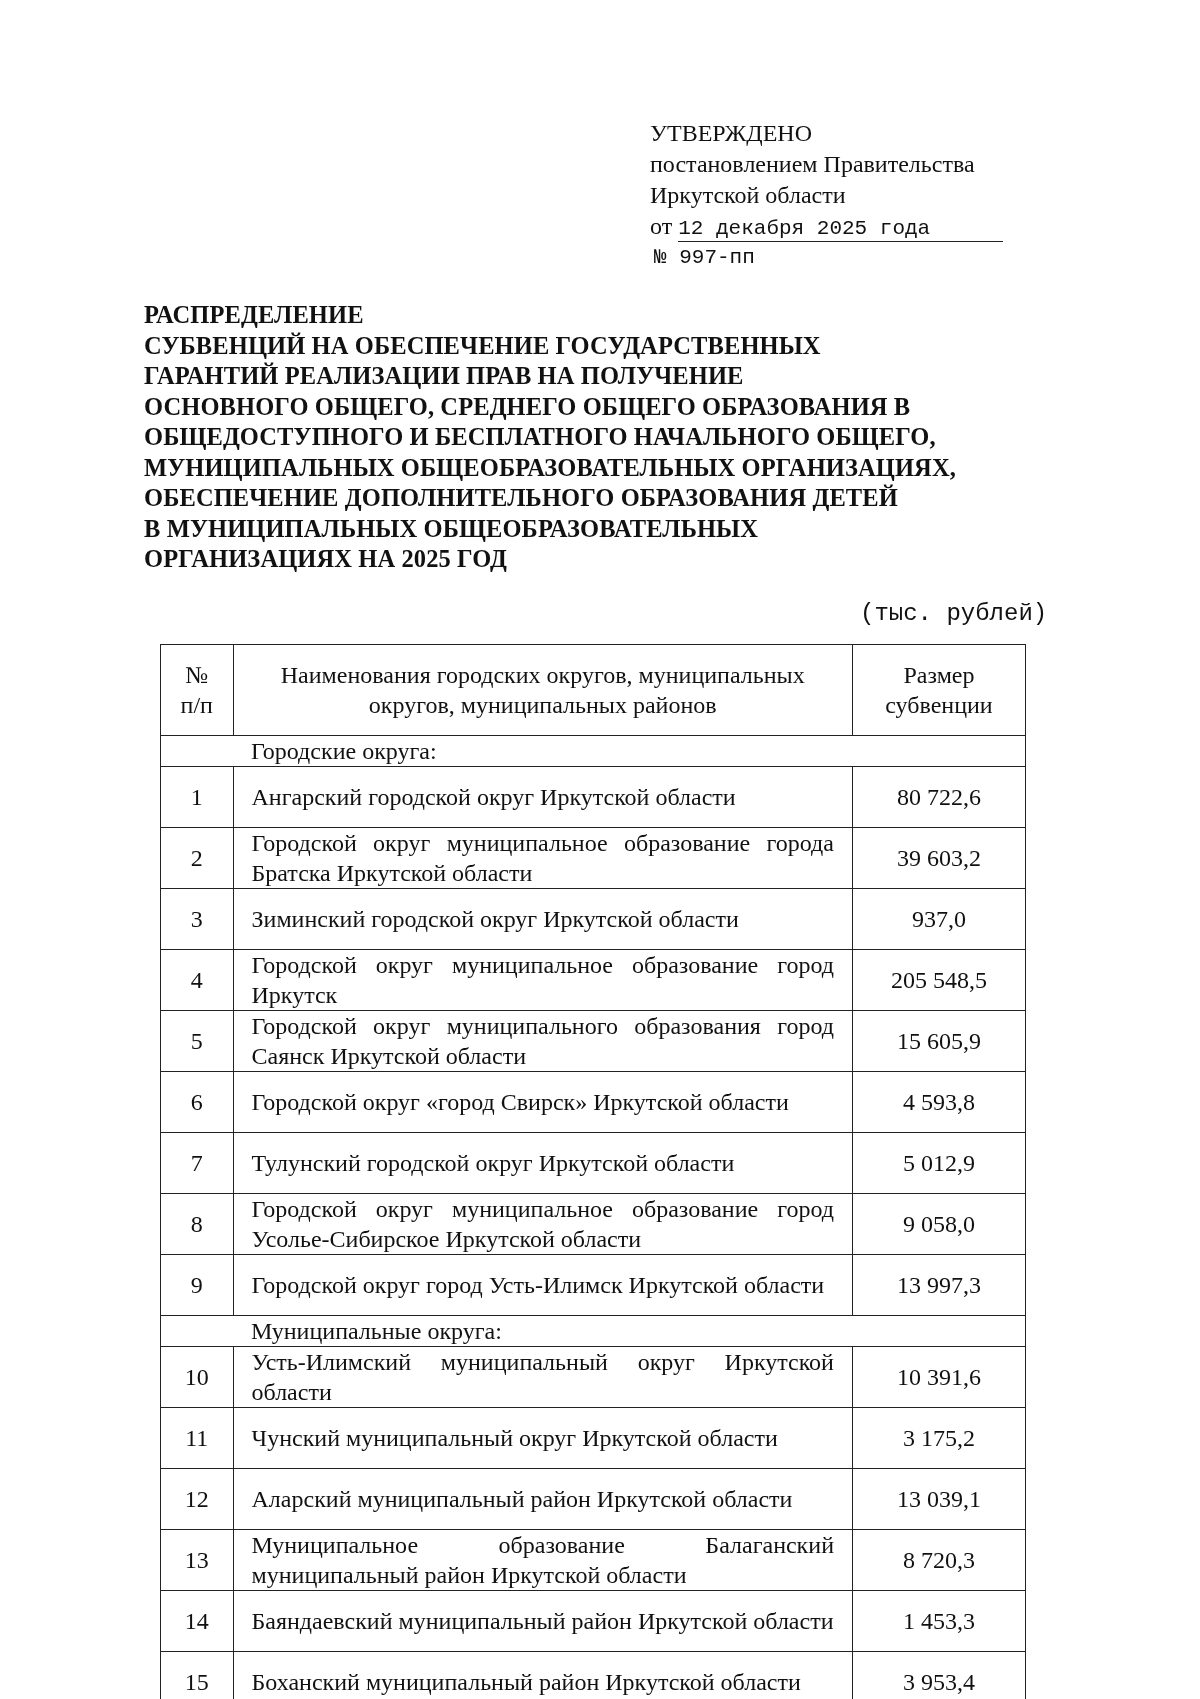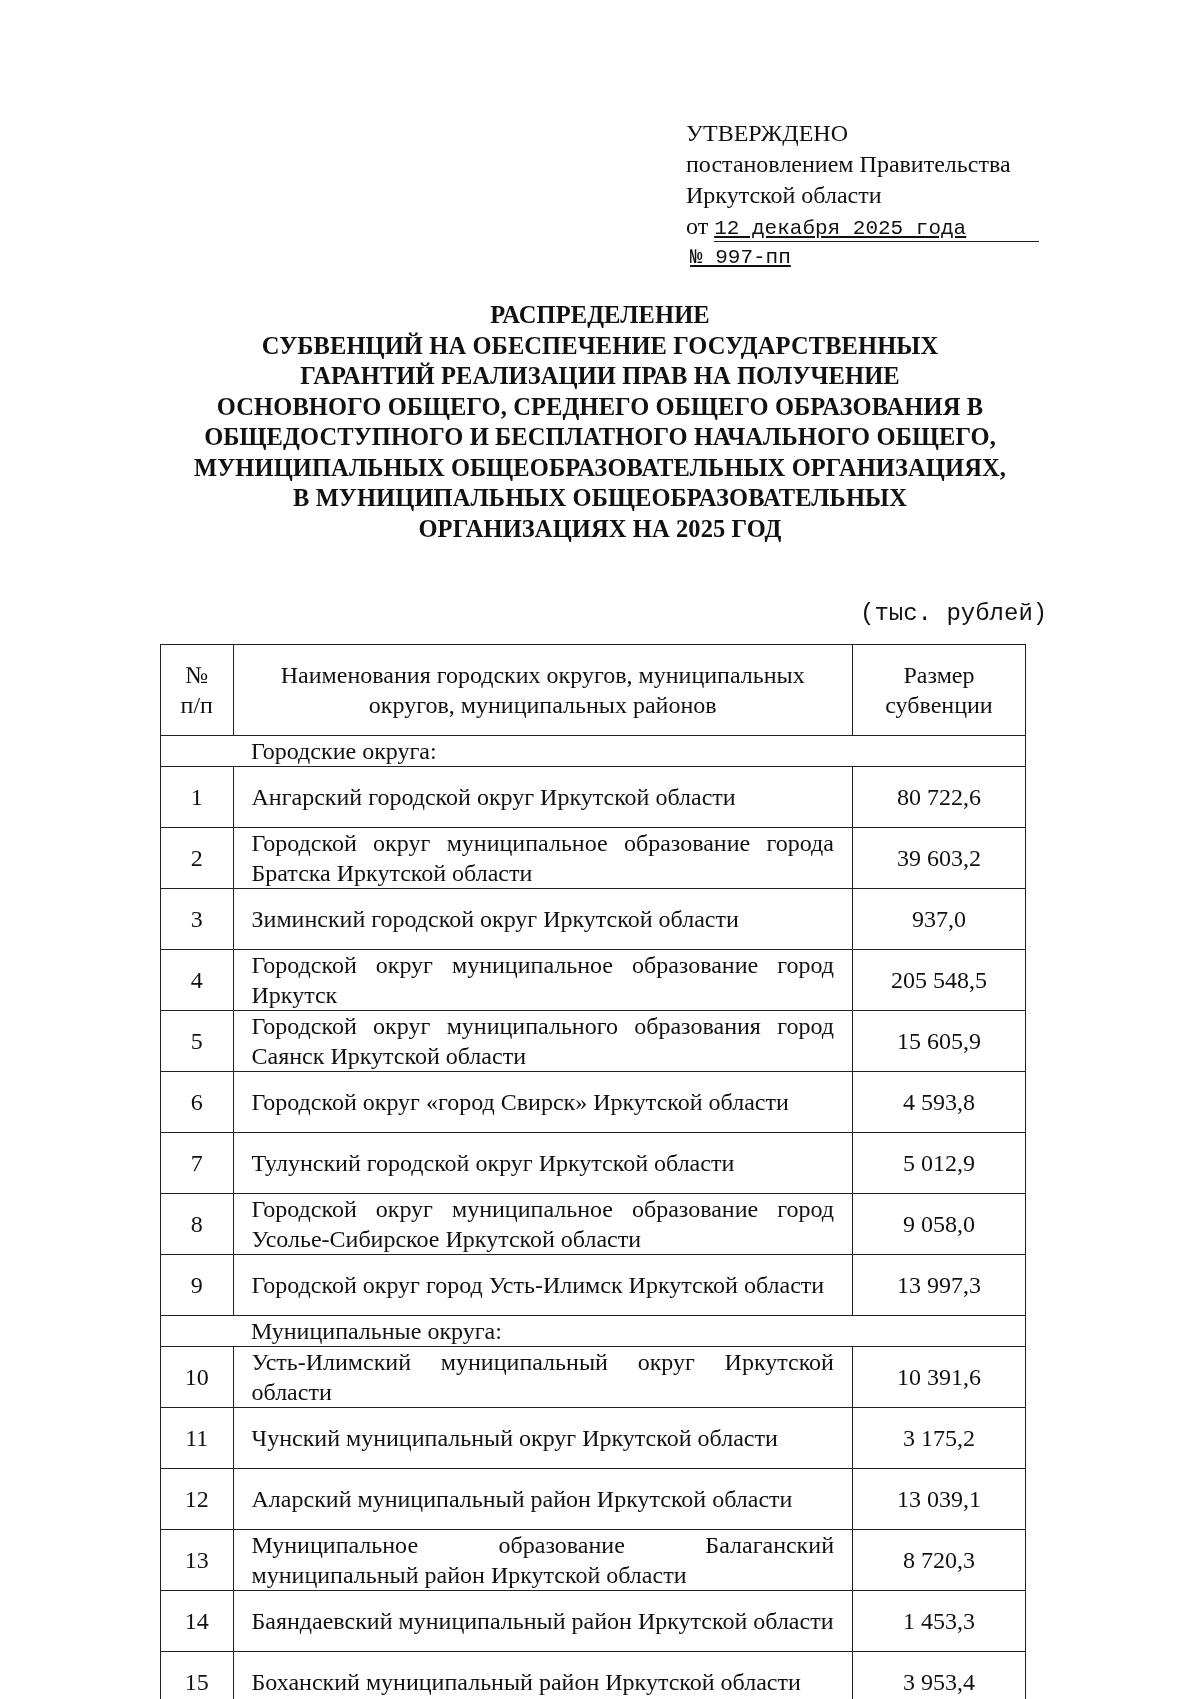--- a/index.html
+++ b/index.html
@@ -1,21 +1,21 @@
 <!DOCTYPE html>
 <html><head>
 <meta charset="utf-8">
 <style>
   html, body { margin: 0; padding: 0; background: #ffffff; }
   body { width: 1200px; height: 1699px; position: relative; overflow: hidden; color: #111; font-family: "Liberation Serif", "DejaVu Serif", serif; }
-  .approval { position: absolute; left: 686px; top: 118px; font-size: 24px; line-height: 31px; }
-  .approval .mono { font-family: "Liberation Mono", "DejaVu Sans Mono", monospace; font-size: 21px; text-decoration: underline; }
+  .approval { position: absolute; left: 650px; top: 118px; font-size: 24px; line-height: 31px; }
+  .approval .mono { font-family: "Liberation Mono", "DejaVu Sans Mono", monospace; font-size: 21px; }
   .approval .date-line { display: inline-block; border-bottom: 1px solid #222; width: 325px; line-height: 24px; }
   .approval .num { padding-left: 4px; }
-  .title { position: absolute; left: 150px; width: 900px; top: 300px; text-align: center; font-weight: bold; font-size: 24.5px; line-height: 30.5px; letter-spacing: 0.1px; }
+  .title { position: absolute; left: 144px; width: 900px; top: 300px; text-align: left; font-weight: bold; font-size: 24.5px; line-height: 30.5px; letter-spacing: 0.1px; }
   .units { position: absolute; left: 860px; top: 600px; font-size: 24px; font-family: Liberation Mono, monospace; }
   table.grid { position: absolute; left: 160px; top: 644px; width: 866px; border-collapse: collapse; font-size: 24px; }
   table.grid td, table.grid th { border: 1.5px solid #222; padding: 0 18px; vertical-align: middle; line-height: 30px; font-weight: normal; }
   .c-num { width: 44px; text-align: center; padding: 15px !important; }
   .c-name { width: 640px; text-align: justify; text-align-last: left; }
   .c-val { width: 140px; text-align: center; }
   th.c-name { text-align: center; text-align-last: center; }
   tr.section td { border-top: 1.5px solid #222; }
   tr.section td.blank-num { border-right: none; }
   tr.section td.section-label { border-left: none; text-align: left; }
@@ -34,20 +34,21 @@
   <div class="mono num">№ 997-пп</div>
 </div>
 
 <div class="title">
   <div>РАСПРЕДЕЛЕНИЕ</div>
   <div>СУБВЕНЦИЙ НА ОБЕСПЕЧЕНИЕ ГОСУДАРСТВЕННЫХ</div>
   <div>ГАРАНТИЙ РЕАЛИЗАЦИИ ПРАВ НА ПОЛУЧЕНИЕ</div>
   <div>ОСНОВНОГО ОБЩЕГО, СРЕДНЕГО ОБЩЕГО ОБРАЗОВАНИЯ В</div>
   <div>ОБЩЕДОСТУПНОГО И БЕСПЛАТНОГО НАЧАЛЬНОГО ОБЩЕГО,</div>
   <div>МУНИЦИПАЛЬНЫХ ОБЩЕОБРАЗОВАТЕЛЬНЫХ ОРГАНИЗАЦИЯХ,</div>
+  <div>ОБЕСПЕЧЕНИЕ ДОПОЛНИТЕЛЬНОГО ОБРАЗОВАНИЯ ДЕТЕЙ</div>
   <div>В МУНИЦИПАЛЬНЫХ ОБЩЕОБРАЗОВАТЕЛЬНЫХ</div>
   <div>ОРГАНИЗАЦИЯХ НА 2025 ГОД</div>
 </div>
 
 <div class="units">(тыс. рублей)</div>
 
 <table class="grid">
   <thead>
     <tr>
       <th class="c-num">№ п/п</th>

